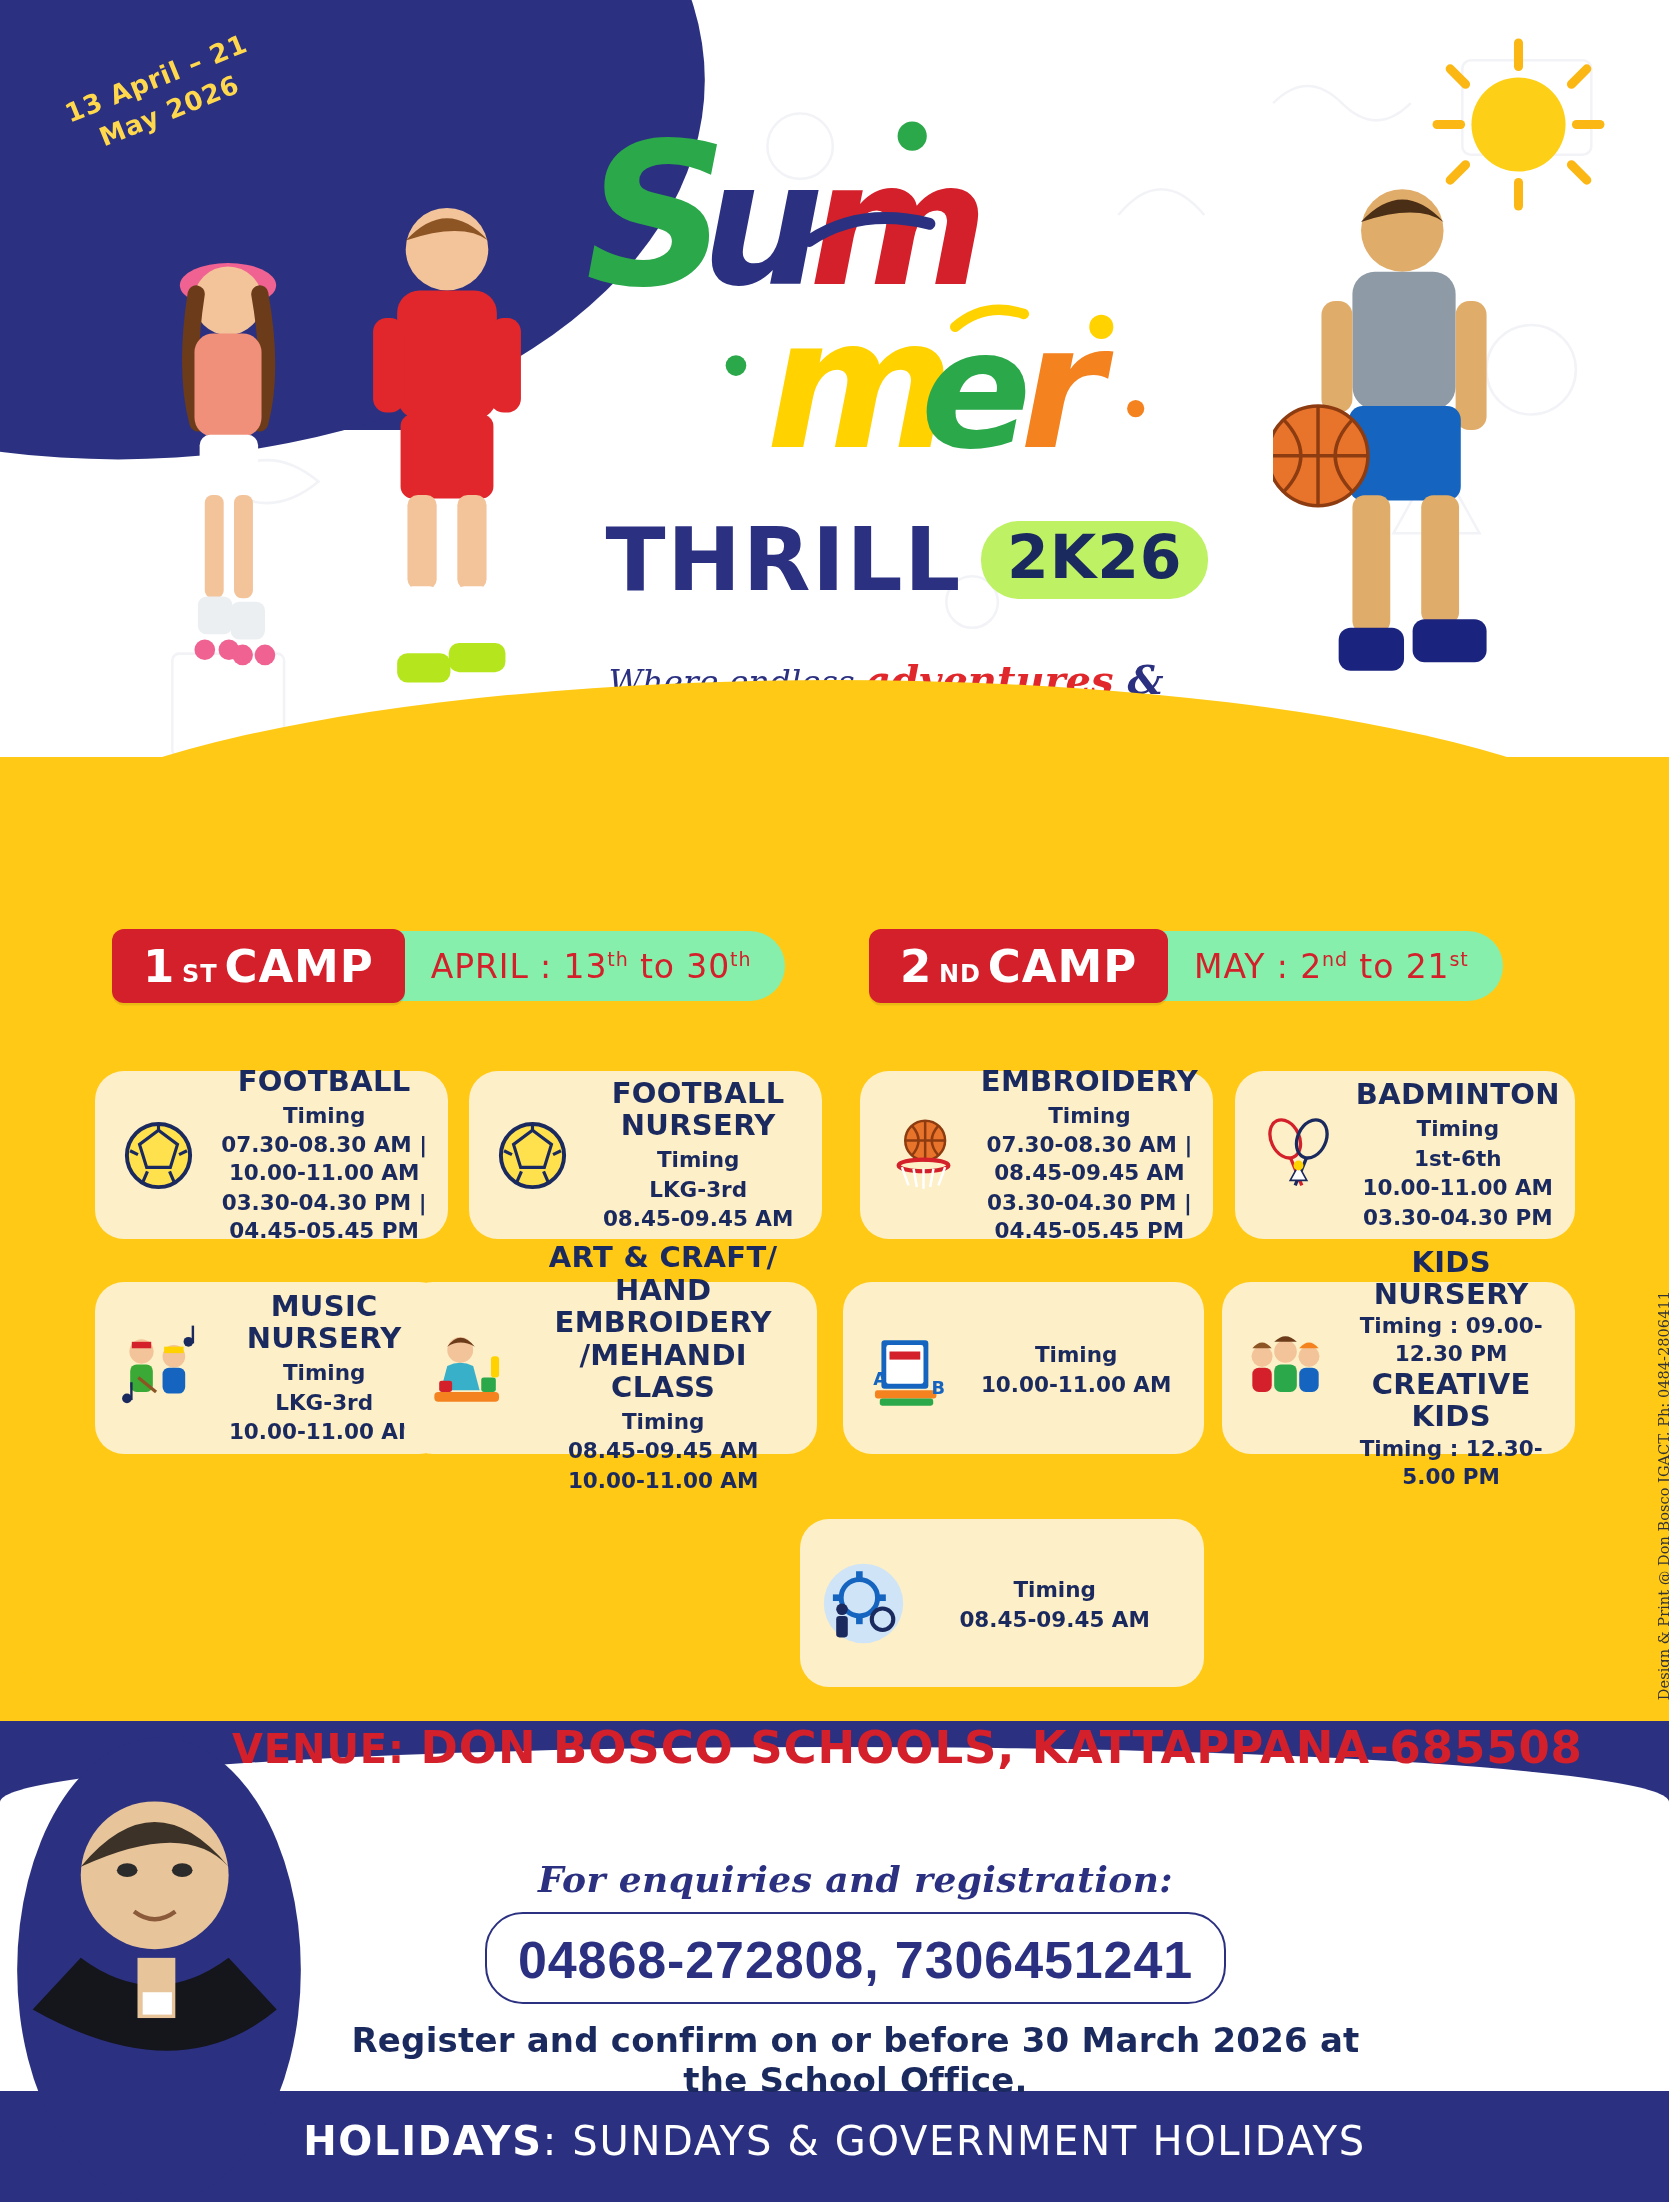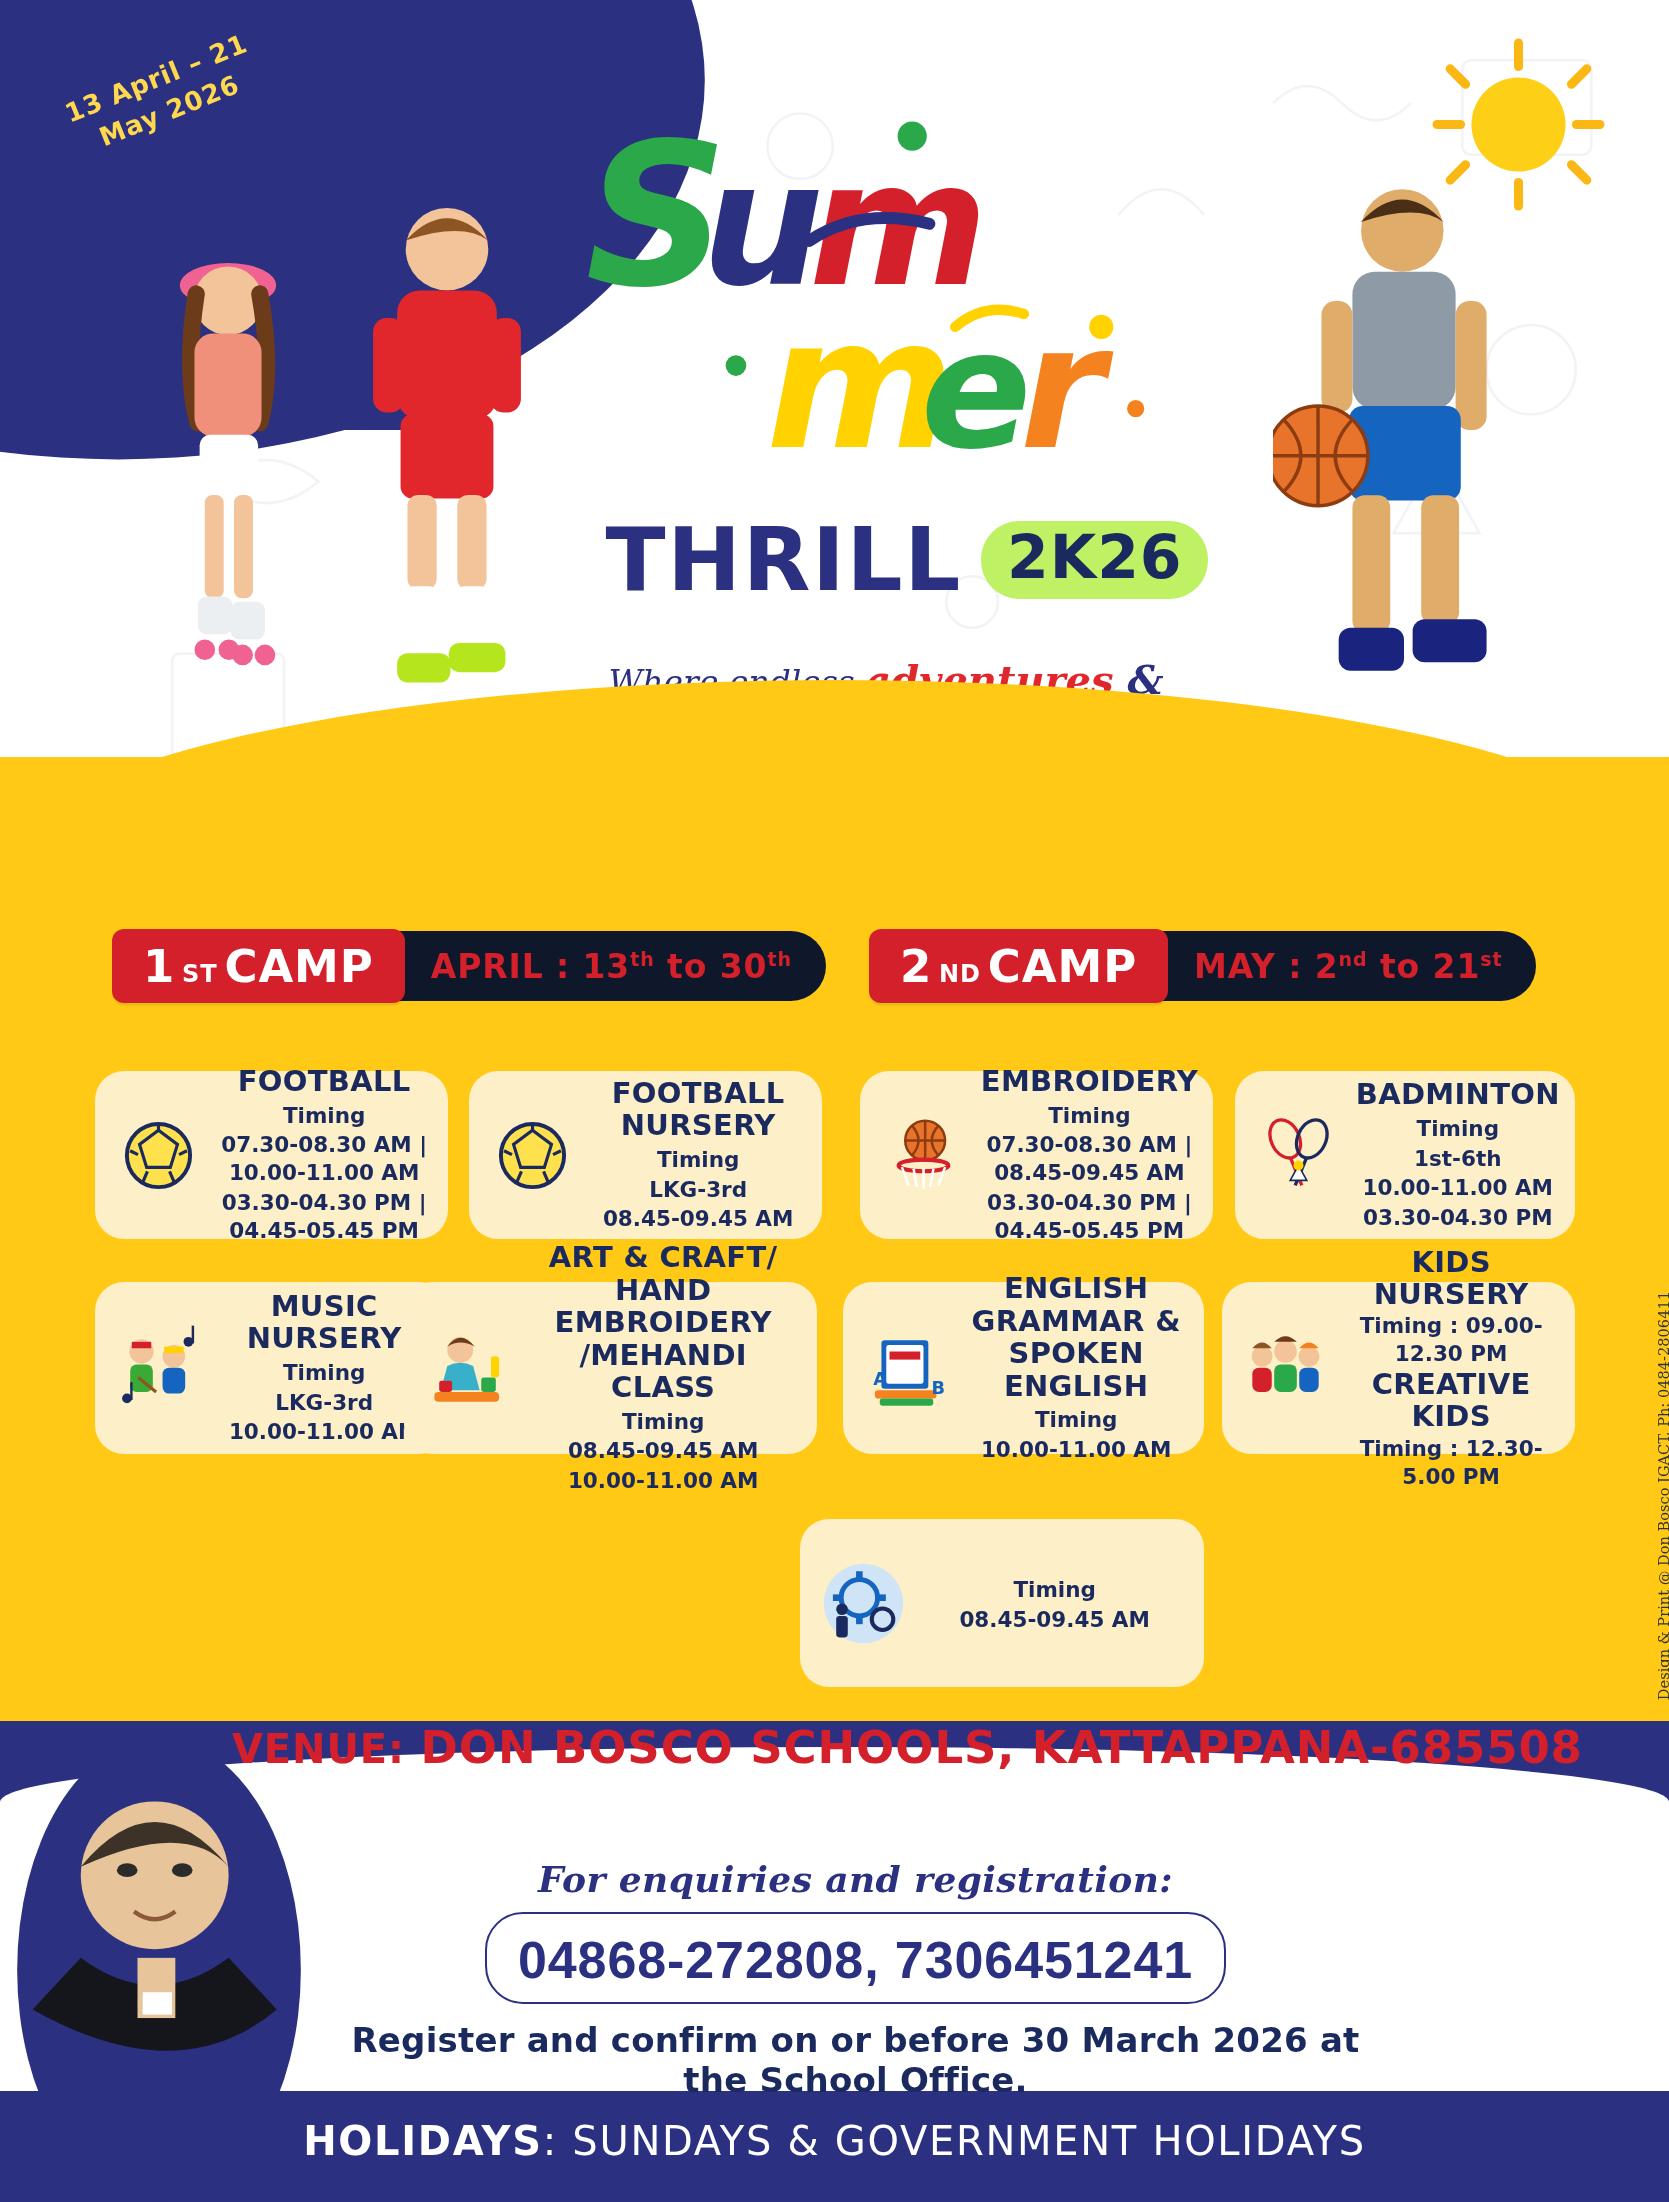--- a/index.html
+++ b/index.html
@@ -174,24 +174,24 @@
     border-radius: 12px;
     letter-spacing: 0.9px;
     z-index: 3;
     display: flex;
     align-items: baseline;
     gap: 6.9px;
     box-shadow: 0 2.6px 0 rgba(0,0,0,0.08);
   }
   .camp-badge sup { font-size: 24px; }
   .camp-dates {
-    background: #0f172a;
+    background: #86efac;
     color: #d4202a;
     font-family: "DejaVu Sans", sans-serif;
-    font-weight: bold;
+    font-weight: normal;
     font-size: 33px;
     padding: 15.5px 34px 15.5px 60px;
     margin-left: -34px;
     border-radius: 0 38px 38px 0;
     letter-spacing: 0.9px;
     white-space: nowrap;
   }
   .camp-dates sup { font-size: 19px; }
 
   
@@ -639,21 +639,20 @@
         <rect x="24" y="20" width="58" height="60" rx="4" fill="#1565c0"></rect>
         <rect x="30" y="26" width="46" height="48" rx="3" fill="#ffffff"></rect>
         <rect x="34" y="34" width="38" height="10" fill="#d4202a"></rect>
         <rect x="16" y="82" width="76" height="10" rx="3" fill="#f4821f"></rect>
         <rect x="22" y="92" width="66" height="9" rx="3" fill="#2aa84a"></rect>
         <text x="14" y="76" font-family="DejaVu Sans, sans-serif" font-size="22" font-weight="bold" fill="#1565c0">A</text>
         <text x="86" y="86" font-family="DejaVu Sans, sans-serif" font-size="22" font-weight="bold" fill="#1565c0">B</text>
       </svg>
     </span>
     <span class="body">
-      <span class="name">ENGLISH GRAMMAR &amp; SPOKEN ENGLISH</span>
       <div class="sub">Timing</div>
       <div class="time">10.00-11.00 AM</div>
     </span>
   </div>
 
   <div class="card" style="left:1222px; top:1282px; width:353px; height:172px;">
     <span class="icon">
       <svg viewBox="0 0 110 110" width="89" height="89">
         <circle cx="26" cy="40" r="13" fill="#f3c39a"></circle>
           <rect x="14" y="54" width="24" height="30" rx="8" fill="#d4202a"></rect>

